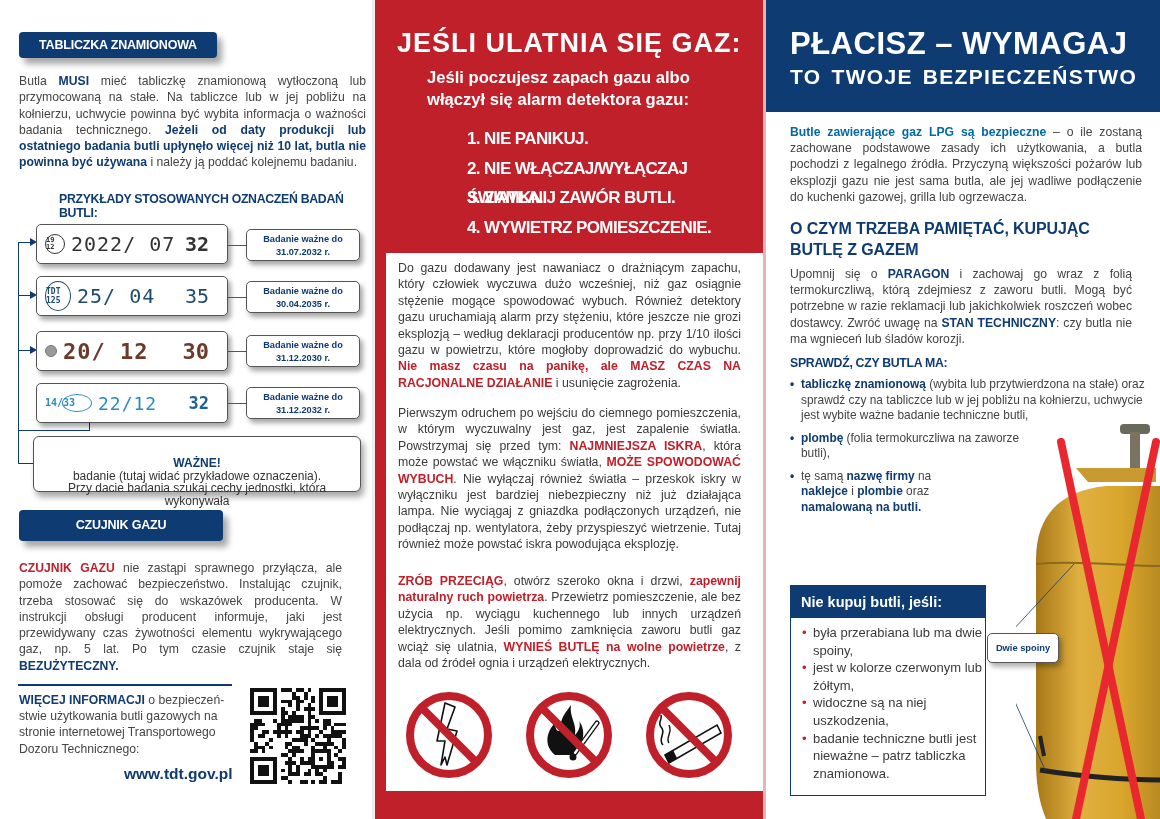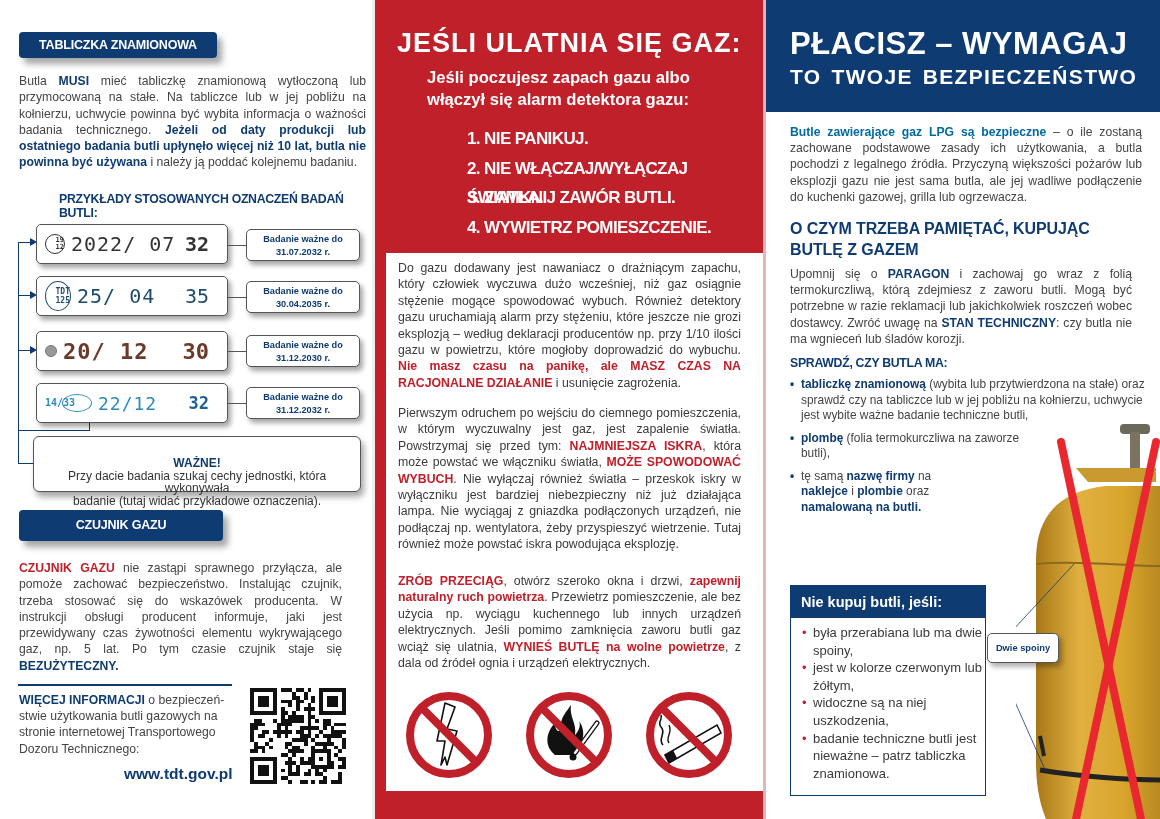--- a/index.html
+++ b/index.html
@@ -18,21 +18,21 @@
   }
   .para { position: absolute; font-size: 12.2px; line-height: 16.3px; text-align: justify; color: #444; }
   .sub-h { position: absolute; font-size: 12.3px; font-weight: bold; color: #0f3b73; letter-spacing: -0.3px; }
 
   .stamp {
     position: absolute; left: 36px; width: 192px; height: 40px; border: 1.2px solid #555; border-radius: 5px;
     background: #fff; box-shadow: 3px 4px 5px rgba(0,0,0,0.35); display: flex; align-items: center; padding-left: 8px;
     font-family: "DejaVu Sans Mono", monospace;
   }
   .stamp .seal { display: inline-flex; align-items: center; justify-content: center; border: 1.5px solid currentColor;
-    border-radius: 50%; font-size: 7px; line-height: 7px; text-align: right; margin-right: 6px; font-weight: bold; }
+    border-radius: 50%; font-size: 7px; line-height: 7px; text-align: left; margin-right: 6px; font-weight: bold; }
   .stamp .date { font-size: 20px; letter-spacing: 1px; }
   .stamp .yr { position: absolute; right: 18px; font-size: 20px; font-weight: bold; }
   .valid {
     position: absolute; left: 246px; width: 114px; height: 32px; border: 1.2px solid #555; border-radius: 5px; background: #fff;
     box-shadow: 3px 4px 5px rgba(0,0,0,0.35); font-size: 9.2px; font-weight: bold; color: #0f3b73; text-align: center; line-height: 13px; padding-top: 3px;
   }
   .conn { position: absolute; height: 1px; background: #555; left: 228px; width: 18px; }
   .bracket { position: absolute; background: #0f3b73; }
   .arrow { position: absolute; width: 0; height: 0; border-top: 4px solid transparent; border-bottom: 4px solid transparent; border-left: 7px solid #0f3b73; }
   .note {
@@ -145,22 +145,22 @@
     <span class="yr" style="font-size:17px;color:#1f5f95;">32</span>
   </div>
   <div class="conn" style="top:403px;"></div>
   <div class="valid" style="top:387px;">
     <div>Badanie ważne do</div>
     <div>31.12.2032 r.</div>
   </div>
 
   <div class="note">
     <div class="t">WAŻNE!</div>
+    <div>badanie (tutaj widać przykładowe oznaczenia).</div>
     <div>Przy dacie badania szukaj cechy jednostki, która wykonywała</div>
-    <div>badanie (tutaj widać przykładowe oznaczenia).</div>
   </div>
 
   <div class="sec-btn" style="left:19px;top:510px;width:204px;height:31px;line-height:31px;">CZUJNIK GAZU</div>
 
   <div class="para" style="left:19px;top:560px;width:323px;">
     <b class="red">CZUJNIK GAZU</b><span> nie zastąpi sprawnego przyłącza, ale pomoże zachować bezpieczeństwo. Instalując czujnik, trzeba stosować się do wskazówek producenta. W instrukcji obsługi producent informuje, jaki jest przewidywany czas żywotności elementu wykrywającego gaz, np. 5 lat. Po tym czasie czujnik staje się </span><b class="navy">BEZUŻYTECZNY.</b>
   </div>
 
   <div class="divider-line"></div>
   <div class="para" style="left:19px;top:692px;width:222px;text-align:left;line-height:16.2px;">

